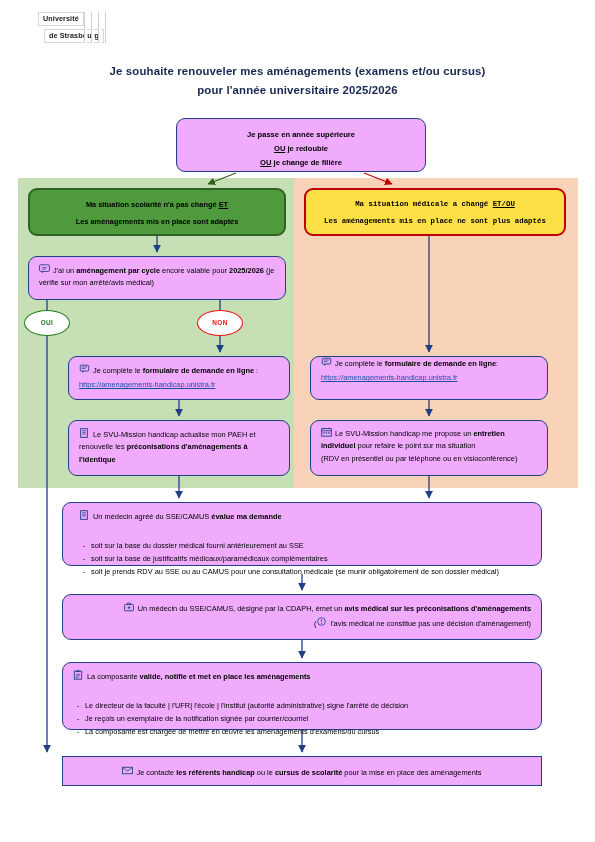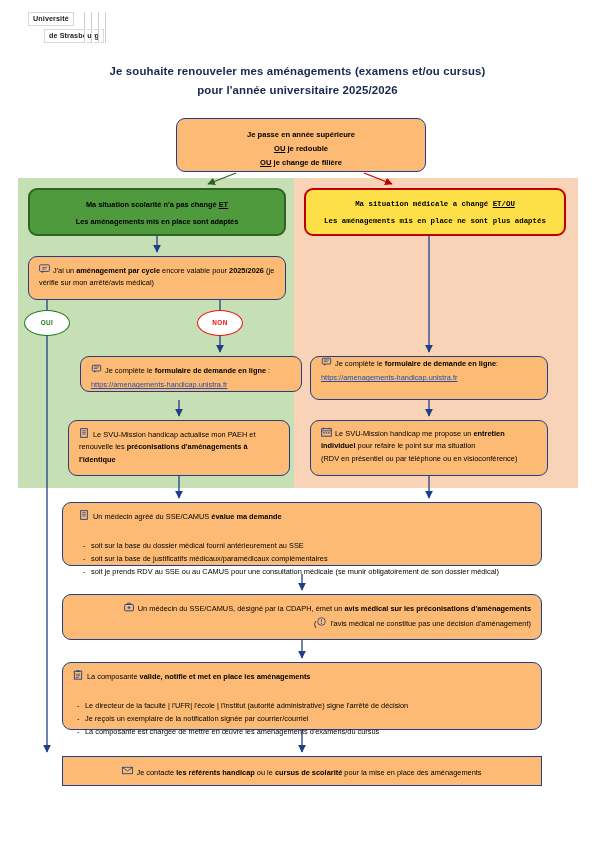--- a/index.html
+++ b/index.html
@@ -27,21 +27,21 @@
     border:1px solid #d8d8d8;
     color:#1b1b1b;
     font-size:7.2px;
     font-weight:700;
     letter-spacing:.1px;
     line-height:12px;
     padding:0 4px;
     white-space:nowrap;
     box-sizing:border-box;
   }
-  #logo .bar1{ left:0; top:0;  height:14px; }
+  #logo .bar1{ left:10px; top:0;  height:14px; }
   #logo .bar2{ left:16px; top:17px; height:14px; }
   #logo .ticks{
     position:absolute; top:0; left:56px; height:31px; width:30px;
   }
   #logo .ticks i{
     position:absolute; top:0; width:2px; height:31px; background:#ffffff;
     border-left:1px solid #cfcfcf;
   }
 
   
@@ -67,21 +67,21 @@
     left:294px; top:178px; width:284px; height:310px;
     background:#f8d3b8;
   }
 
   
   .node{
     position:absolute;
     box-sizing:border-box;
     border:1.4px solid #1f3f86;
     border-radius:9px;
-    background:#fdba74;
+    background:#f0abfc;
     color:#000000;
     font-size:7.4px;
     line-height:12.4px;
     padding:6px 10px;
   }
   .node.sharp{ border-radius:0; }
   .node b{ font-weight:700; }
   .node .ln{ display:block; }
   .center{ text-align:center; }
 
@@ -142,21 +142,21 @@
     border-radius:9px;
     font-weight:700;
     font-size:7.4px;
     line-height:17px;
     padding-top:6px;
     font-family:Liberation Mono, monospace;
   }
 
   
   #cycle-box{ left:28px; top:256px; width:258px; height:44px; padding-top:7px;}
-  #form-left{ left:80px; top:356px; width:222px; height:36px; padding-top:7px;}
+  #form-left{ left:68px; top:356px; width:222px; height:44px; padding-top:7px;}
   #svu-left{  left:68px; top:420px; width:222px; height:56px; padding-top:7px;}
 
   
   #form-right{ left:310px; top:356px; width:238px; height:44px; padding-top:0;}
   #svu-right{  left:310px; top:420px; width:238px; height:56px; padding-top:6px;}
 
   
   #doctor-eval{ left:62px; top:502px; width:480px; height:64px; padding:7px 16px;}
   #doctor-avis{ left:62px; top:594px; width:480px; height:46px; padding:7px 10px;text-align:right;}
   #composante{  left:62px; top:662px; width:480px; height:68px; padding:7px 10px;}

